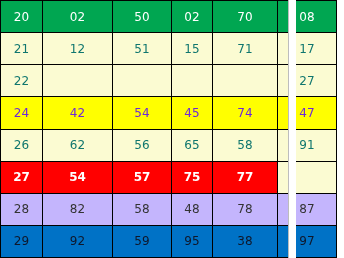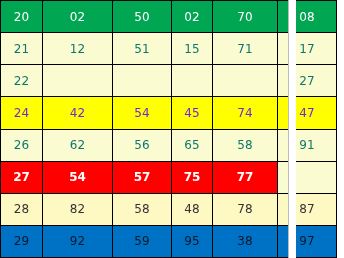--- a/index.html
+++ b/index.html
@@ -46,21 +46,21 @@
   col.c3 { width: 41px; }
   col.c4 { width: 65px; }
   col.c5 { width: 59px; }
 
   
   .sw-green  { background: #00a651; color: #ffffff; font-weight: normal; }
   .sw-cream  { background: #fbfbd2; color: #0f766e; font-weight: normal; }
   .sw-orange { background: #ffbe00; color: #333333; font-weight: normal; }
   .sw-yellow { background: #ffff00; color: #6d28d9; font-weight: normal; }
   .sw-red    { background: #ff0000; color: #ffffff; font-weight: bold; }
-  .sw-lgreen { background: #fef9c3; color: #333333; font-weight: normal; }
+  .sw-lgreen { background: #c4b5fd; color: #333333; font-weight: normal; }
   .sw-blue   { background: #0072c6; color: #0f172a; font-weight: normal; }
   .sw-empty  { background: #fbfbd2; color: #333333; }
 
   
   #right-gutter {
     position: absolute;
     top: 0;
     right: 0;
     width: 8px;
     height: 258px;

